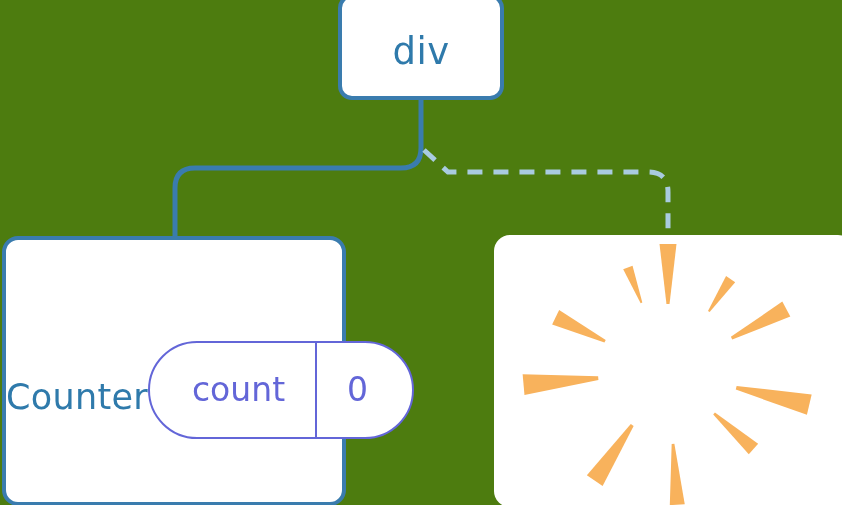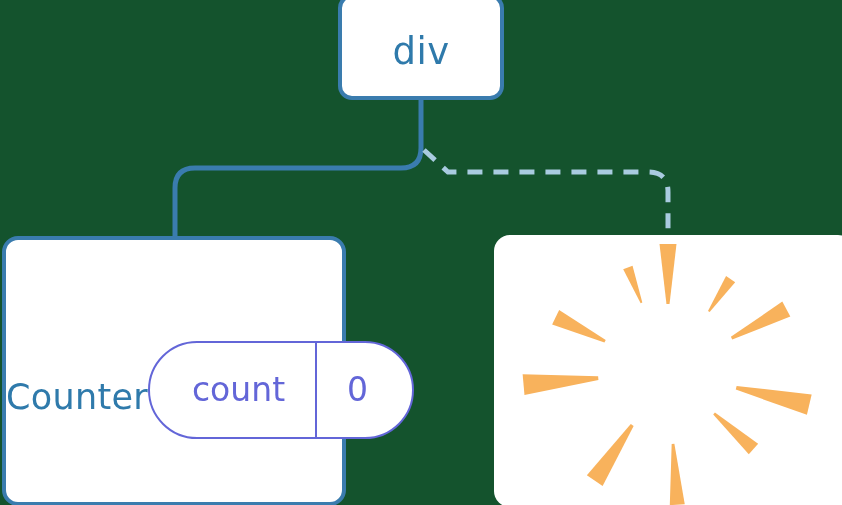--- a/index.html
+++ b/index.html
@@ -9,21 +9,21 @@
   body {
     width: 842px;
     height: 505px;
     overflow: hidden;
     font-family: "DejaVu Sans", sans-serif;
   }
   #canvas {
     position: relative;
     width: 842px;
     height: 505px;
-    background: #14532d;
+    background: #4d7c0f;
     overflow: hidden;
   }
 
   
   #connectors {
     position: absolute;
     left: 0;
     top: 0;
     width: 842px;
     height: 505px;

